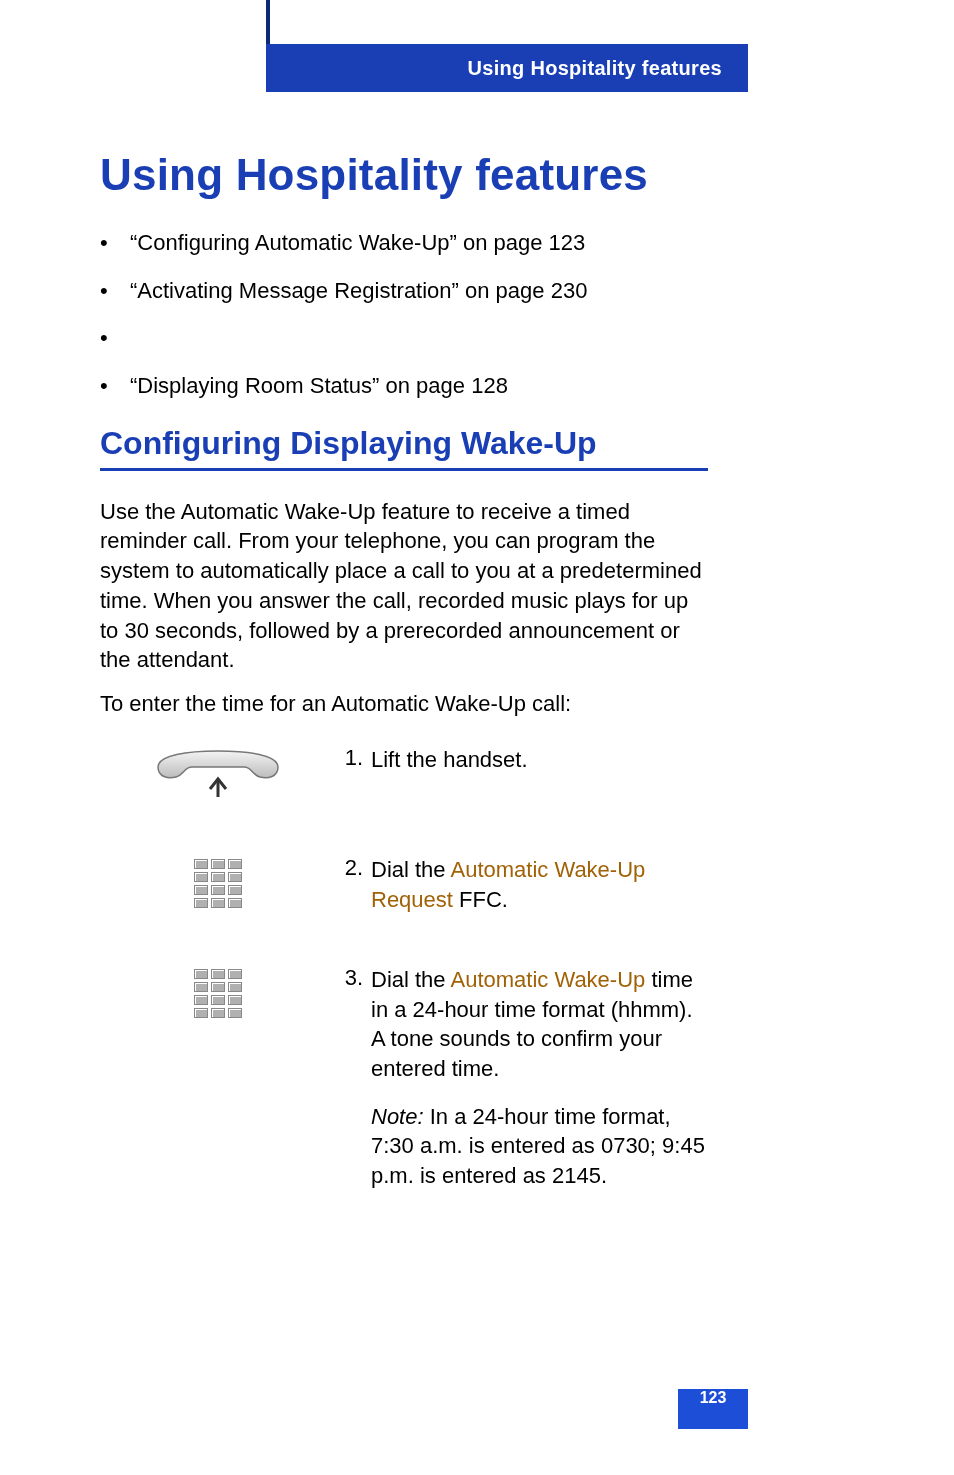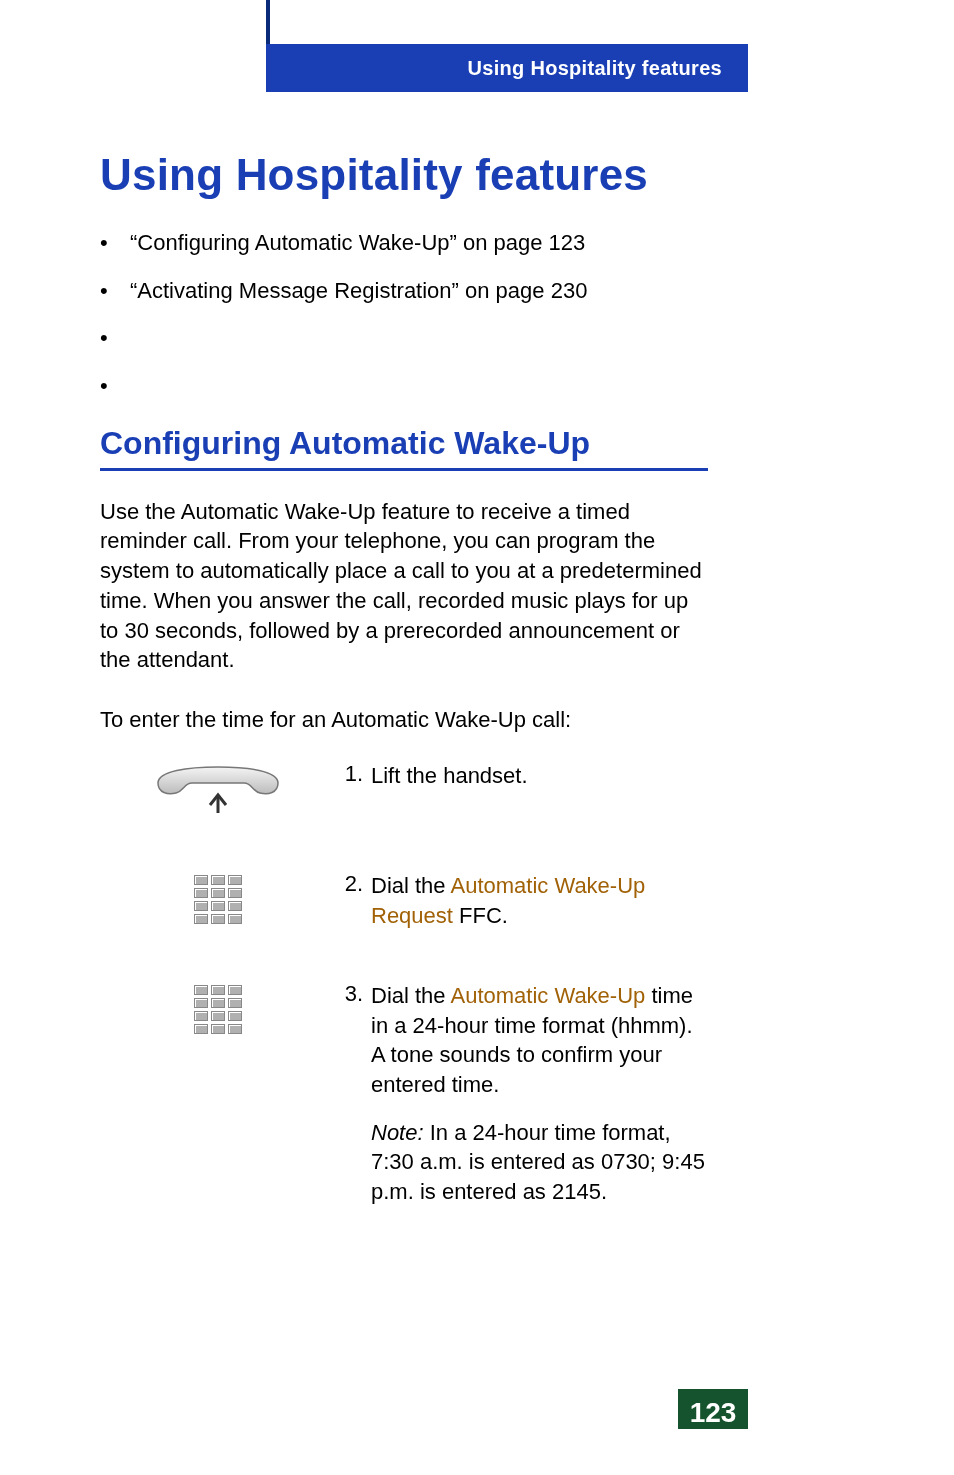--- a/index.html
+++ b/index.html
@@ -8,31 +8,31 @@
   .left-margin-bar { position: absolute; top: 0; left: 266px; width: 4px; height: 44px; background: #0a2a7a; }
   .header-bar { position: absolute; top: 44px; left: 266px; right: 50px; height: 48px; background: #1a3fb5; display: flex; align-items: center; justify-content: flex-end; padding-right: 26px; }
   .header-bar .header-text { color: #fff; font-weight: bold; font-size: 20px; font-family: Arial, Helvetica, sans-serif; letter-spacing: 0.3px; }
   .content { position: absolute; top: 150px; left: 100px; right: 90px; }
   .h1 { color: #1a3fb5; font-weight: bold; font-size: 44px; font-family: Arial, Helvetica, sans-serif; letter-spacing: 0.2px; margin-bottom: 28px; }
   .intro { font-size: 22px; line-height: 1.35; margin-top: 48px; margin-bottom: 30px; }
   .bullets { margin-left: 0; }
   .bullets li { list-style: none; font-size: 22px; line-height: 1.35; margin-bottom: 18px; display: flex; }
   .bullets li .dot { width: 30px; flex: 0 0 30px; }
   .h2 { color: #1a3fb5; font-weight: bold; font-size: 32px; font-family: Arial, Helvetica, sans-serif; margin-top: 24px; padding-bottom: 6px; border-bottom: 3px solid #1a3fb5; margin-bottom: 26px; }
-  .desc { font-size: 22px; line-height: 1.35; margin-bottom: 32px; }
+  .desc { font-size: 22px; line-height: 1.35; margin-bottom: 16px; }
   .sub { font-weight: normal; font-size: 22px; margin-bottom: 28px; }
   .steps { }
   .step-row { display: flex; align-items: flex-start; margin-bottom: 40px; min-height: 70px; }
   .step-icon { width: 235px; flex: 0 0 235px; display: flex; justify-content: center; padding-top: 4px; }
   .step-num { width: 36px; flex: 0 0 36px; font-size: 22px; text-align: right; padding-right: 8px; }
   .step-text { flex: 1; font-size: 22px; line-height: 1.35; }
   .step-text .highlight { color: #a16207; font-weight: normal; }
   .note { margin-top: 18px; }
   .note .note-label { font-style: italic; font-weight: normal; }
-  .footer-badge { position: absolute; bottom: 46px; right: 50px; width: 70px; height: 40px; background: #14532d; color: #fff; font-weight: bold; font-size: 28px; display: flex; align-items: flex-end; justify-content: center; }
+  .footer-badge { position: absolute; bottom: 46px; right: 50px; width: 70px; height: 40px; background: #1d4ed8; color: #fff; font-weight: bold; font-size: 16px; display: flex; align-items: flex-start; justify-content: center; }
   
   .keypad { display: grid; grid-template-columns: repeat(3, 14px); grid-template-rows: repeat(4, 10px); gap: 3px; }
   .keypad .k { background: #b0b0b0; border: 1px solid #888; box-shadow: inset 1px 1px 0 #fff; }
   
   .handset-svg { width: 140px; height: 52px; }
 </style>
 </head>
 <body>
 
 <div class="page">
@@ -52,24 +52,25 @@
         </li>
       <li>
           <span class="dot">•</span>
           <span>“Activating Message Registration” on page 230</span>
         </li>
       <li>
           <span class="dot">•</span>
         </li>
       <li>
           <span class="dot">•</span>
+          <span>“Displaying Room Status” on page 128</span>
         </li>
     </ul>
 
-    <h2 class="h2">Configuring Automatic Wake-Up</h2>
+    <h2 class="h2">Configuring Displaying Wake-Up</h2>
 
     <p class="desc">Use the Automatic Wake-Up feature to receive a timed reminder call. From your telephone, you can program the system to automatically place a call to you at a predetermined time. When you answer the call, recorded music plays for up to 30 seconds, followed by a prerecorded announcement or the attendant.</p>
 
     <p class="sub">To enter the time for an Automatic Wake-Up call:</p>
 
     <div class="steps">
 
       <div class="step-row">
         <div class="step-icon">
           <svg class="handset-svg" viewBox="0 0 140 52">

